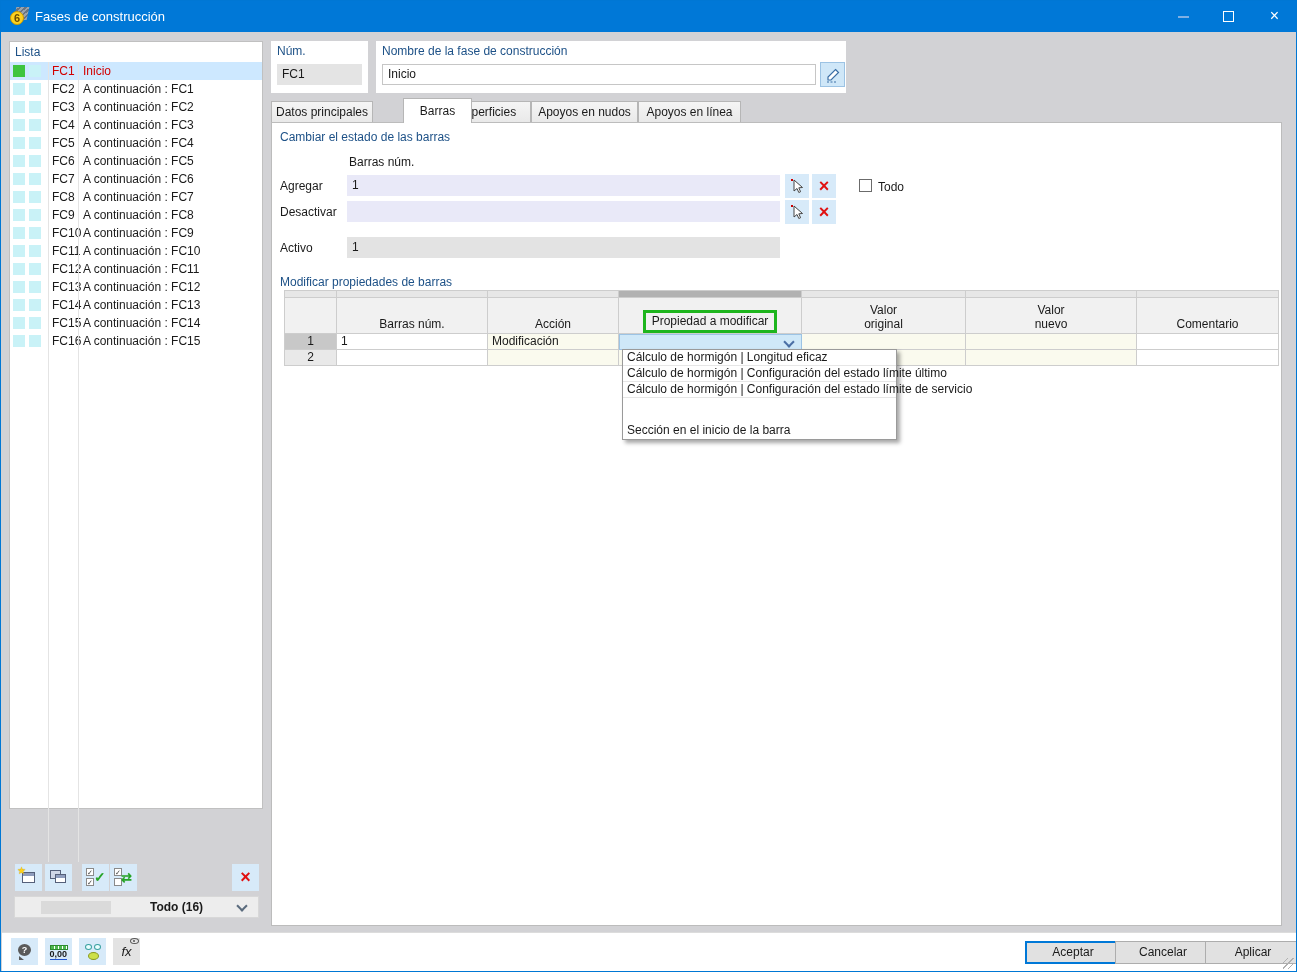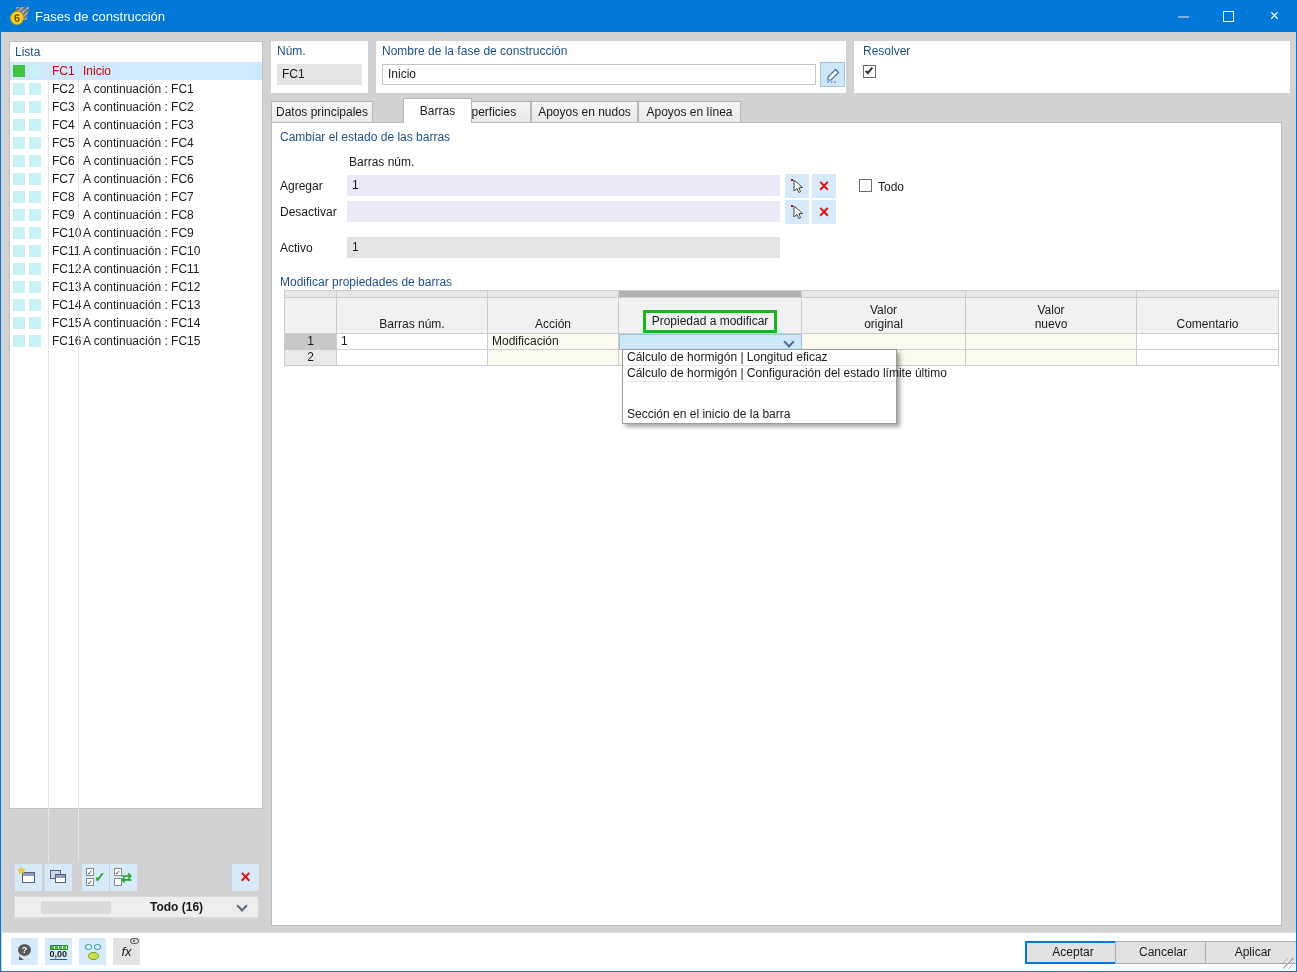--- a/index.html
+++ b/index.html
@@ -277,26 +277,20 @@
   <div class="hpanel hp-name">
     <div class="hlabel">Nombre de la fase de construcción</div>
     <div class="in-field" style="left:6px; top:23px; width:434px;">Inicio</div>
     <div class="icon-btn" style="left:444px; top:21px; width:25px; height:25px;">
       <svg width="16" height="16" viewBox="0 0 16 16">
         <path d="M10.5 2.5 L13.5 5.5 L6 13 L3 13 L3 10 Z" fill="#fff" stroke="#3a6ea5" stroke-width="1.2"></path>
         <path d="M2 15 h9" stroke="#3a6ea5" stroke-width="1" stroke-dasharray="2 1.5"></path>
       </svg>
     </div>
   </div>
-  <div class="hpanel hp-solve">
-    <div class="hlabel" style="left:9px;">Resolver</div>
-    <div class="checkbox" style="left:9px; top:24px;">
-        <span class="tick"></span>
-      </div>
-  </div>
 
   <div class="tab" style="left:270px; width:102px;"><span>Datos principales</span></div>
   <div class="tab active" style="left:372px; width:69px;margin-left:30px;"><span>Barras</span></div>
   <div class="tab" style="left:441px; width:89px;"><span>Superficies</span></div>
   <div class="tab" style="left:530px; width:107px;"><span>Apoyos en nudos</span></div>
   <div class="tab" style="left:637px; width:103px;"><span>Apoyos en línea</span></div>
 
   <div class="content">
 
     <div class="gcaption" style="left:8px; top:7px;">Cambiar el estado de las barras</div>
@@ -378,20 +372,21 @@
       <div class="td cream"></div>
       <div class="td cream"></div>
       <div class="td cream"></div>
       <div class="td cream"></div>
       <div class="td"></div>
     </div>
 
     <div class="dropdown">
       <div class="opt">Cálculo de hormigón | Longitud eficaz</div>
       <div class="opt">Cálculo de hormigón | Configuración del estado límite último</div>
+      <div class="opt">Cálculo de hormigón | Configuración del estado límite de servicio</div>
       <div class="opt">Sección en el inicio de la barra</div>
     </div>
   </div>
 
   <div class="footer">
     <div class="ftool" style="left:9px;">
       <div class="bubble">
           <span class="c">?</span>
           <span class="t"></span>
         </div>

